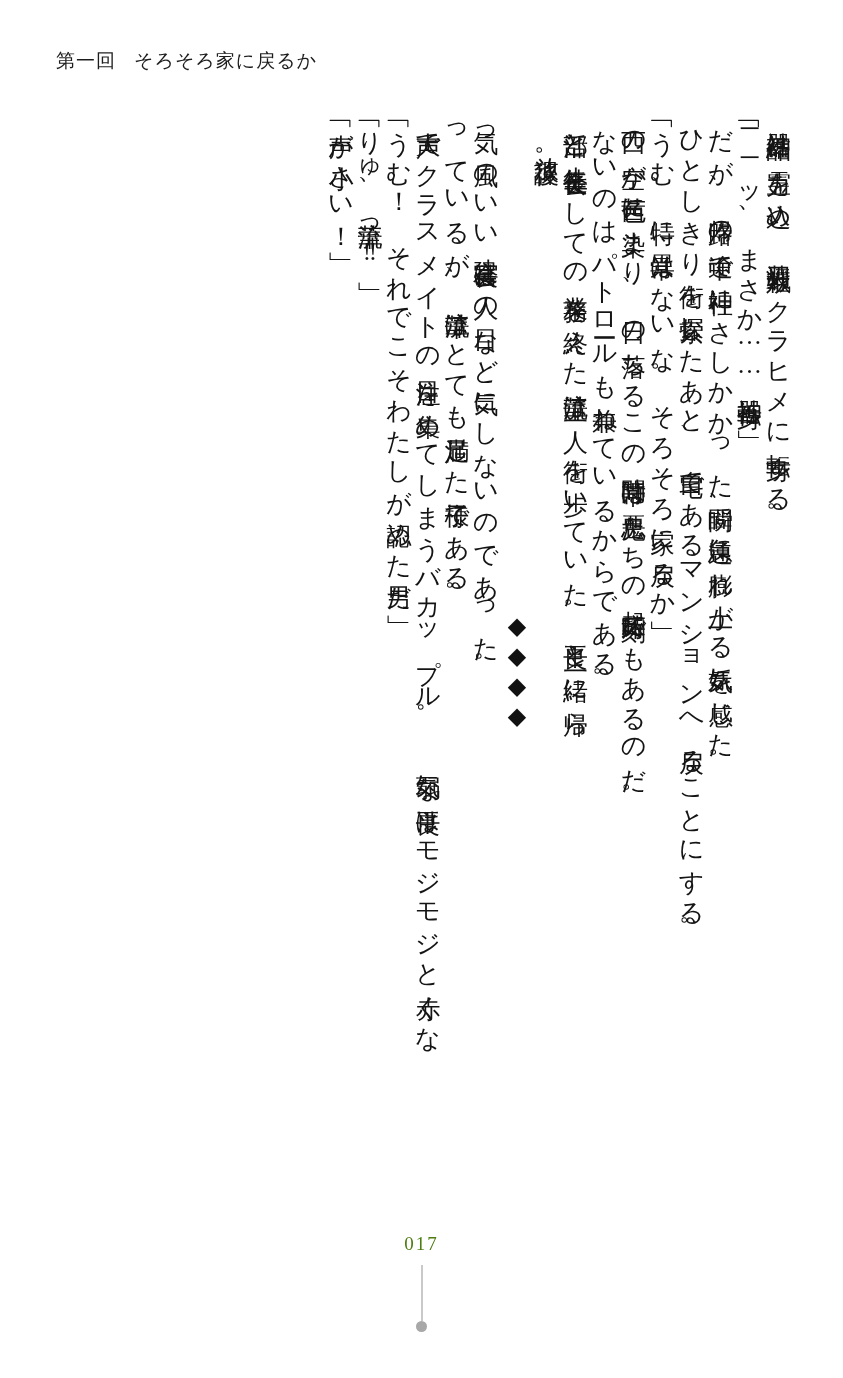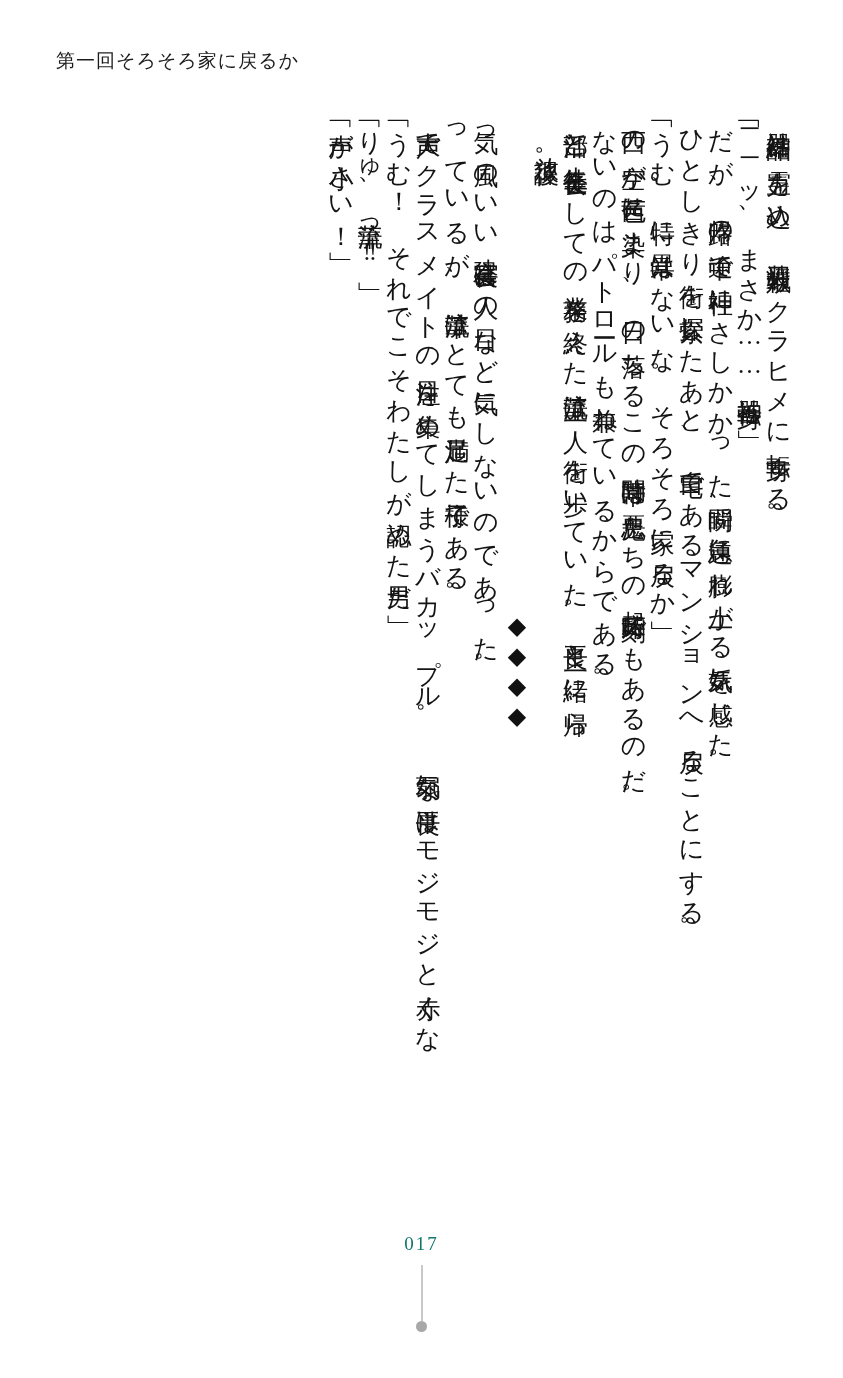--- a/index.html
+++ b/index.html
@@ -21,20 +21,21 @@
   .running-header {
     position: absolute;
     top: 48px;
     left: 56px;
     font-size: 19px;
     letter-spacing: 1px;
     color: #1c1c1c;
     white-space: nowrap;
   }
   .running-header .chapter-num {
+    margin-right: 18px;
   }
 
   
   .body-area {
     position: absolute;
     top: 112px;
     right: 52px;
     left: 48px;
     height: 1150px;
     display: flex;
@@ -76,21 +77,21 @@
   .folio {
     position: absolute;
     bottom: 46px;
     left: 0;
     right: 0;
     text-align: center;
   }
   .folio-num {
     font-size: 19px;
     letter-spacing: 2px;
-    color: #0f766e;
+    color: #4d7c0f;
     font-family: "Liberation Serif", "DejaVu Serif", serif;
   }
   .folio-rule {
     width: 2px;
     height: 56px;
     background: #c9c9c9;
     margin: 10px auto 0 auto;
   }
   .folio-dot {
     width: 11px;

